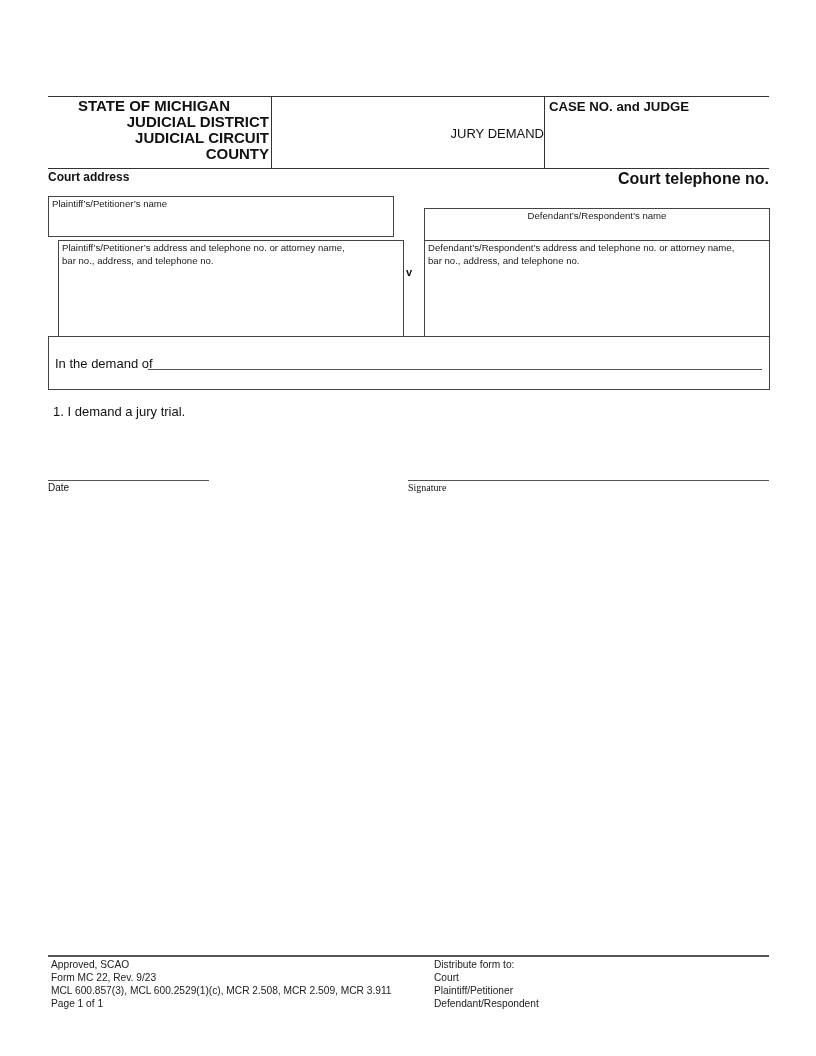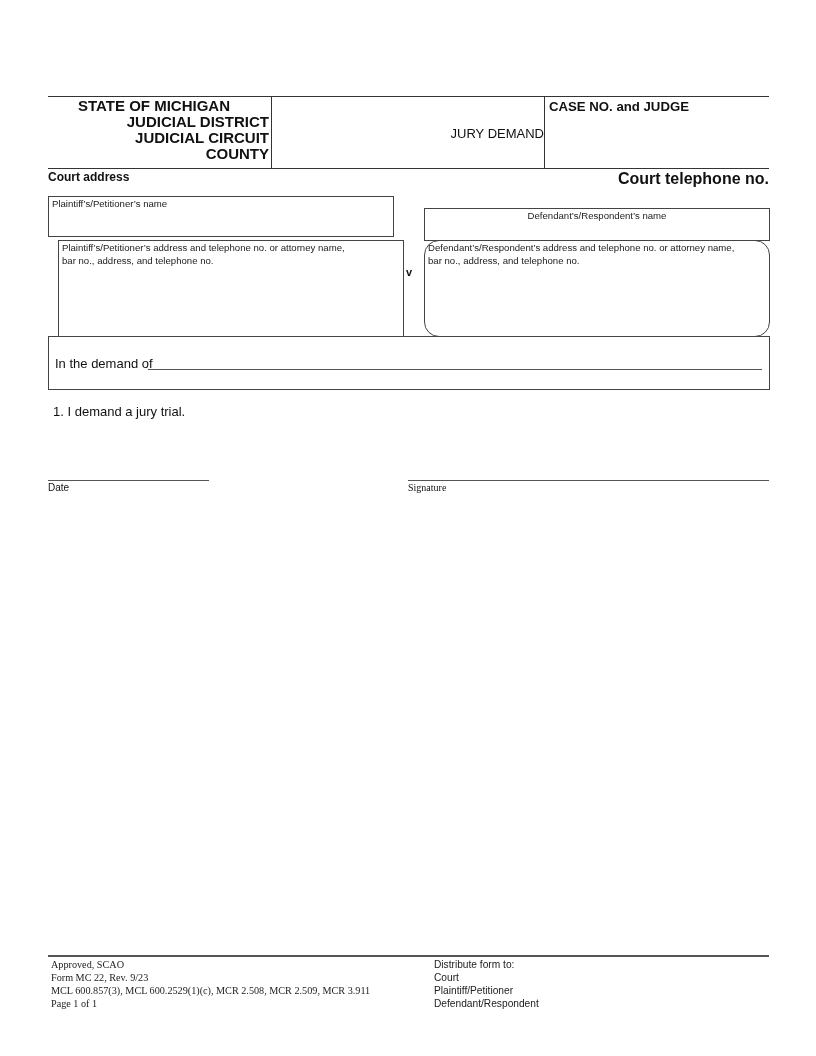--- a/index.html
+++ b/index.html
@@ -22,40 +22,40 @@
   .form-title { left: 272px; top: 126px; width: 272px; text-align: right; font-weight: normal; font-size: 13px; }
   .case-label { left: 549px; top: 99px; font-weight: bold; font-size: 13.2px; }
   .court-address { left: 48px; top: 170px; font-weight: bold; font-size: 12px; }
   .court-phone { left: 600px; top: 170px; width: 169px; text-align: right; font-weight: bold; font-size: 16px; }
 
   
   .party-box { border: 1.2px solid #444; box-sizing: border-box; }
   .p-name { left: 48px; top: 196px; width: 346px; height: 41px; }
   .p-addr { left: 58px; top: 240px; width: 346px; height: 97px; }
   .d-name { left: 424px; top: 208px; width: 346px; height: 33px; text-align: center; }
-  .d-addr { left: 424px; top: 240px; width: 346px; height: 97px; border-radius: 15px; }
+  .d-addr { left: 424px; top: 240px; width: 346px; height: 97px; }
   .box-label { font-size: 9.6px; line-height: 12.5px; padding: 1px 3px; color: #222; }
   .versus { left: 394px; top: 266px; width: 30px; text-align: center; font-weight: bold; font-size: 11px; }
 
   
   .matter-box { left: 48px; top: 336px; width: 722px; height: 54px; border: 1.2px solid #444; box-sizing: border-box; }
   .matter-label { left: 55px; top: 356px; font-size: 13px; }
   .matter-line { left: 148px; top: 369px; width: 614px; height: 0; border-top: 1.2px solid #555; }
 
   .item1 { left: 53px; top: 404px; font-size: 13px; }
 
   
   .date-line { left: 48px; top: 480px; width: 161px; border-top: 1.2px solid #555; }
   .date-label { left: 48px; top: 482px; font-size: 10px; }
   .sig-line { left: 408px; top: 480px; width: 361px; border-top: 1.2px solid #555; }
   .sig-label { left: 408px; top: 482px; font-size: 10px; font-family: Liberation Serif, serif; }
 
   
   .footer-rule { left: 48px; top: 955px; width: 721px; border-top: 2px solid #555; }
-  .footer-left { left: 51px; top: 958px; font-size: 10.2px; line-height: 13px; color: #222; font-family: Liberation Serif, serif; }
+  .footer-left { left: 51px; top: 958px; font-size: 10.2px; line-height: 13px; color: #222; }
   .footer-right { left: 434px; top: 958px; font-size: 10.2px; line-height: 13px; color: #222; }
 </style>
 </head>
 <body>
 
 <div class="abs hdr-top"></div>
 <div class="abs hdr-v1"></div>
 <div class="abs hdr-v2"></div>
 <div class="abs hdr-bot"></div>
 

